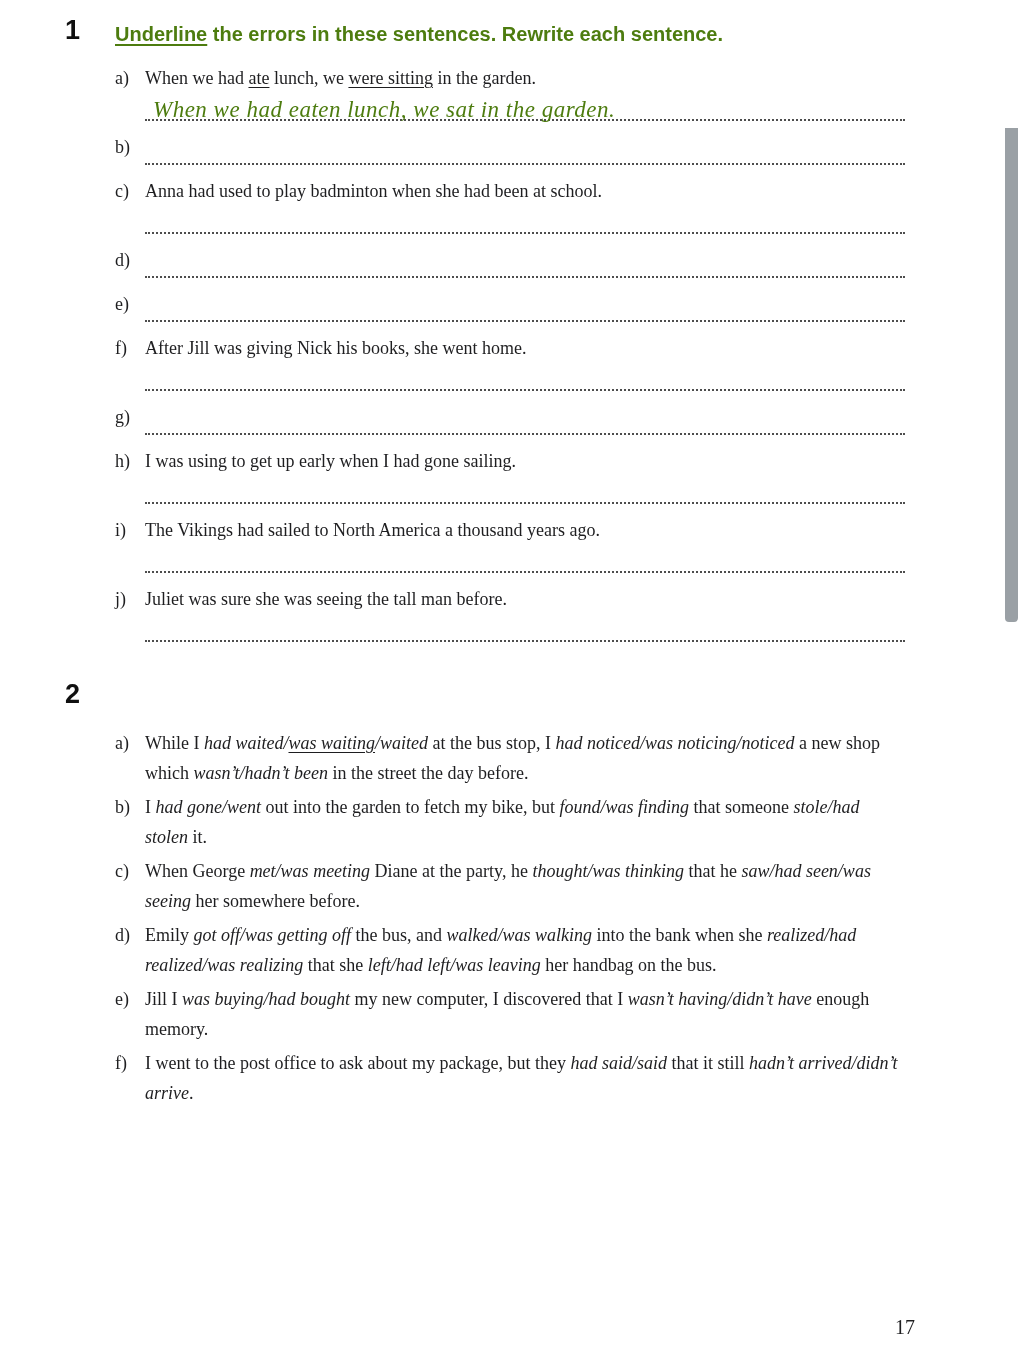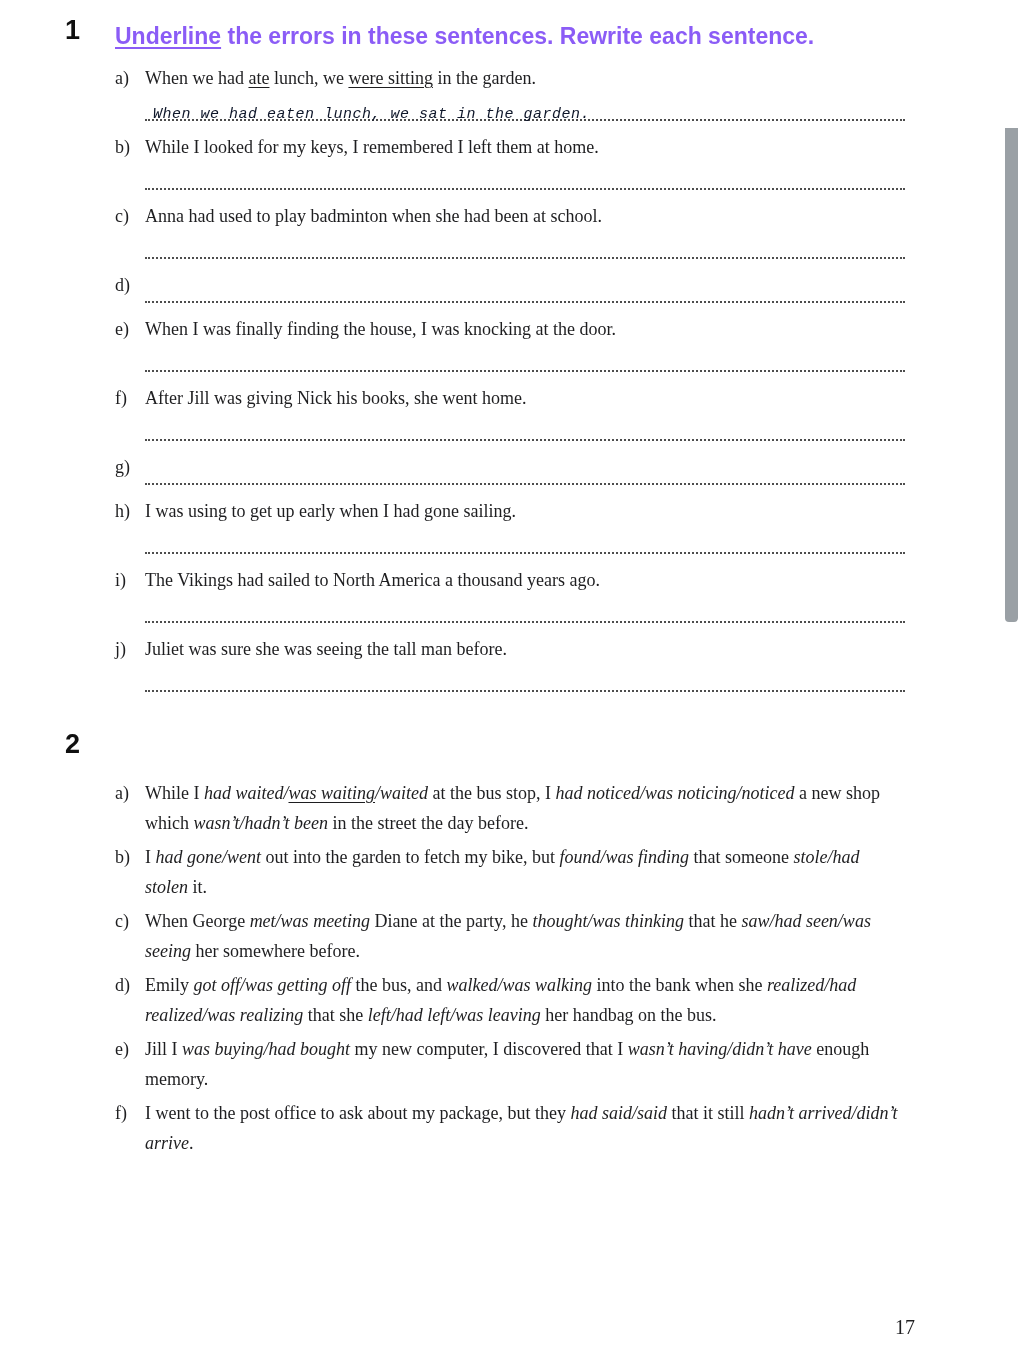--- a/index.html
+++ b/index.html
@@ -22,45 +22,45 @@
 
   .ex-header { display: flex; align-items: flex-start; height: 30px; }
   .ex-number {
     width: 50px; flex: none;
     font-family: "Liberation Sans", sans-serif;
     font-weight: bold; font-size: 27px; line-height: 28px; color: #101010;
   }
   .ex-instruction {
     flex: 1; padding-top: 6px;
     font-family: "Liberation Sans", sans-serif;
-    font-weight: bold; font-size: 23px; line-height: 1.25; color: #8b5cf6;
+    font-weight: bold; font-size: 20px; line-height: 1.25; color: #4d7c0f;
   }
 
   .seg-u { text-decoration: underline; text-underline-offset: 3px; }
   .seg-i { font-style: italic; }
 
   .items { list-style: none; margin-left: 50px; }
   .item { display: flex; }
   .item .label { width: 30px; flex: none; font-size: 18px; line-height: 25px; }
   .item .body { flex: 1; min-width: 0; }
 
   #ex1 .items { margin-top: 20px; }
   .item1 { margin-bottom: 14px; }
   .item1 .sentence { font-size: 18px; line-height: 25px; }
   .answer-line {
     position: relative;
     margin-top: 12px; height: 18px;
     border-bottom: 2px dotted #4d4d4d;
   }
   .handwriting {
     position: absolute; left: 8px; bottom: -4px;
-    font-family: Liberation Mono, monospace;
+    font-family: Liberation Serif, serif;
     font-style: italic;
-    font-size: 15px; letter-spacing: 0.5px;
-    white-space: nowrap; color: #0f172a;
+    font-size: 23px; letter-spacing: 0.5px;
+    white-space: nowrap; color: #4d7c0f;
   }
 
   #ex2 { margin-top: 38px; }
   #ex2 .items { margin-top: 18px; }
   .item2 { margin-bottom: 4px; }
   .item2 .label { line-height: 30px; }
   .item2 .sentence { font-size: 18px; line-height: 30px; }
 
   .page-number {
     position: absolute; right: 109px; bottom: 14px;
@@ -86,21 +86,20 @@
       <div class="sentence"><span>When we had </span><span class="seg-u">ate</span><span> lunch, we </span><span class="seg-u">were sitting</span><span> in the garden.</span></div>
       <div class="answer-line">
         <span class="handwriting">When we had eaten lunch, we sat in the garden.</span>
       </div>
     </div>
   </li>
 
   <li class="item item1">
     <span class="label">b)</span>
     <div class="body">
-      <div class="sentence"><span>While I looked for my keys, I remembered I left them at home.</span></div>
       <div class="answer-line">
         
       </div>
     </div>
   </li>
 
   <li class="item item1">
     <span class="label">c)</span>
     <div class="body">
       <div class="sentence"><span>Anna had used to play badminton when she had been at school.</span></div>
@@ -115,21 +114,20 @@
     <div class="body">
       <div class="answer-line">
         
       </div>
     </div>
   </li>
 
   <li class="item item1">
     <span class="label">e)</span>
     <div class="body">
-      <div class="sentence"><span>When I was finally finding the house, I was knocking at the door.</span></div>
       <div class="answer-line">
         
       </div>
     </div>
   </li>
 
   <li class="item item1">
     <span class="label">f)</span>
     <div class="body">
       <div class="sentence"><span>After Jill was giving Nick his books, she went home.</span></div>

